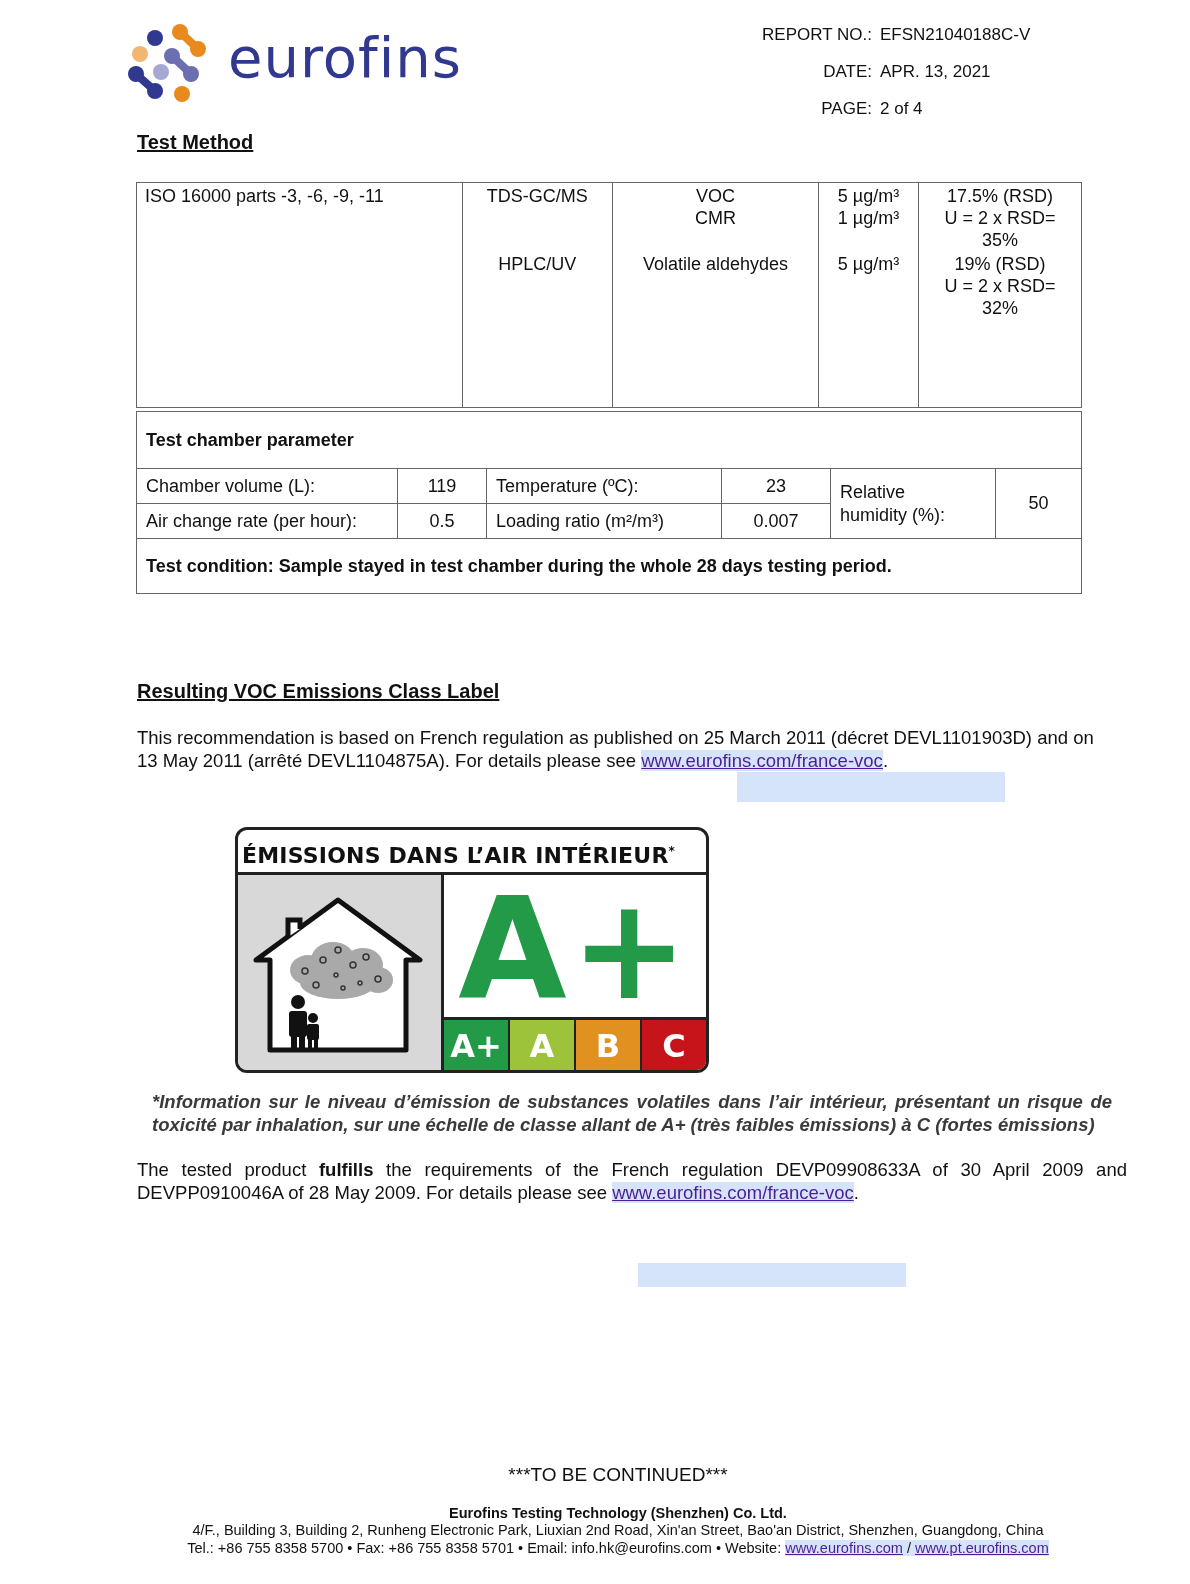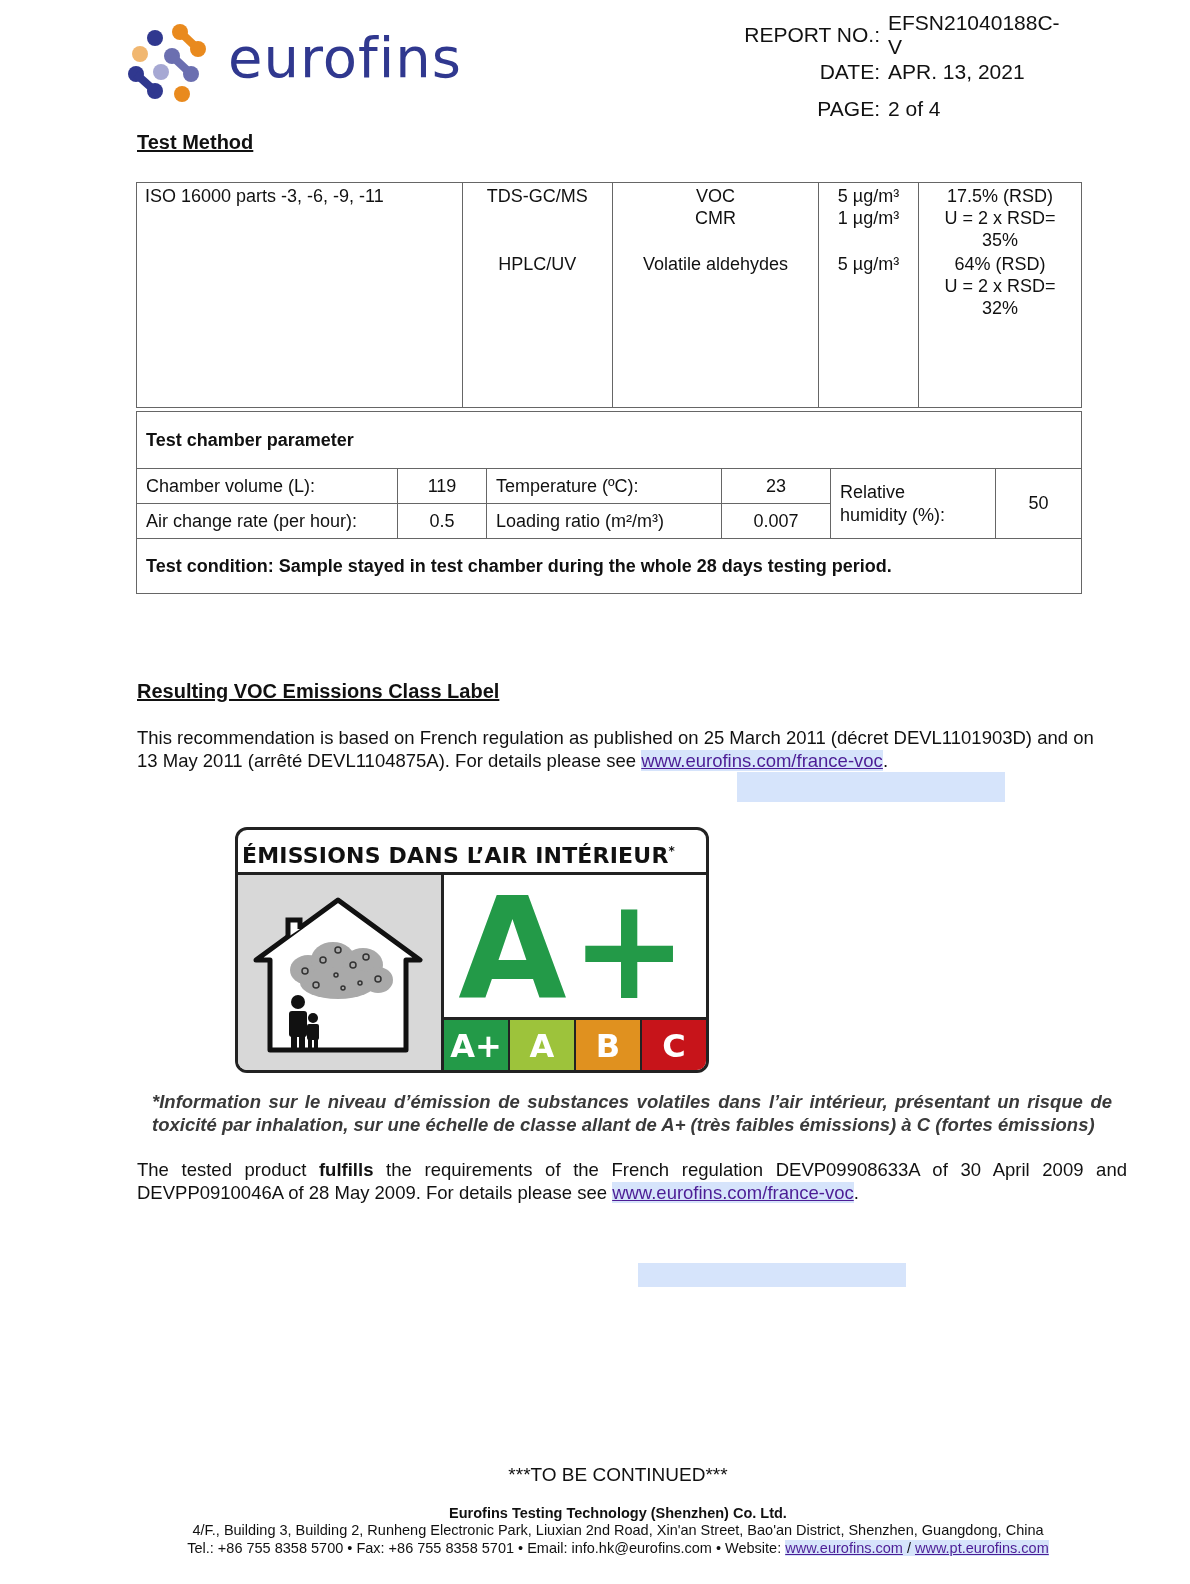--- a/index.html
+++ b/index.html
@@ -2,21 +2,21 @@
 <html><head>
 <meta charset="utf-8">
 <style>
   html, body { margin: 0; padding: 0; background: #ffffff; }
   body { width: 1190px; height: 1584px; position: relative; font-family: "Liberation Sans", sans-serif; color: #111; overflow: hidden; }
   .abs { position: absolute; }
 
   
   .logo { left: 128px; top: 12px; width: 400px; height: 90px; }
   .logo-word { position: absolute; left: 100px; top: 6px; font-family: "DejaVu Sans", sans-serif; font-size: 56px; color: #30388f; letter-spacing: 1px; line-height: 80px; }
-  .meta { right: 142px; top: 16px; font-size: 21px; }
+  .meta { right: 150px; top: 16px; font-size: 17px; }
   .meta-row { display: flex; justify-content: flex-end; height: 37px; align-items: center; }
   .meta-row .k { text-align: right; margin-right: 8px; }
   .meta-row .v { width: 160px; text-align: left; }
 
   .section-title { font-weight: bold; font-size: 20px; text-decoration: underline; }
 
   
   table { border-collapse: collapse; }
   .mtable { left: 136px; top: 182px; width: 946px; }
   .mtable td, .mtable th { border: 1.5px solid #666; font-size: 18px; vertical-align: top; padding: 2px 8px; line-height: 22px; }
@@ -105,21 +105,21 @@
       <div>5 µg/m³</div>
       <div>1 µg/m³</div>
       <div style="height:24px;"></div>
       <div>5 µg/m³</div>
     </td>
     <td class="c">
       <div>17.5% (RSD)</div>
       <div>U = 2 x RSD=</div>
       <div>35%</div>
       <div style="height:2px;"></div>
-      <div>64% (RSD)</div>
+      <div>19% (RSD)</div>
       <div>U = 2 x RSD=</div>
       <div>32%</div>
     </td>
   </tr>
 </tbody>
   </table>
 
 <table class="abs ctable">
   <tbody>
       <tr>

